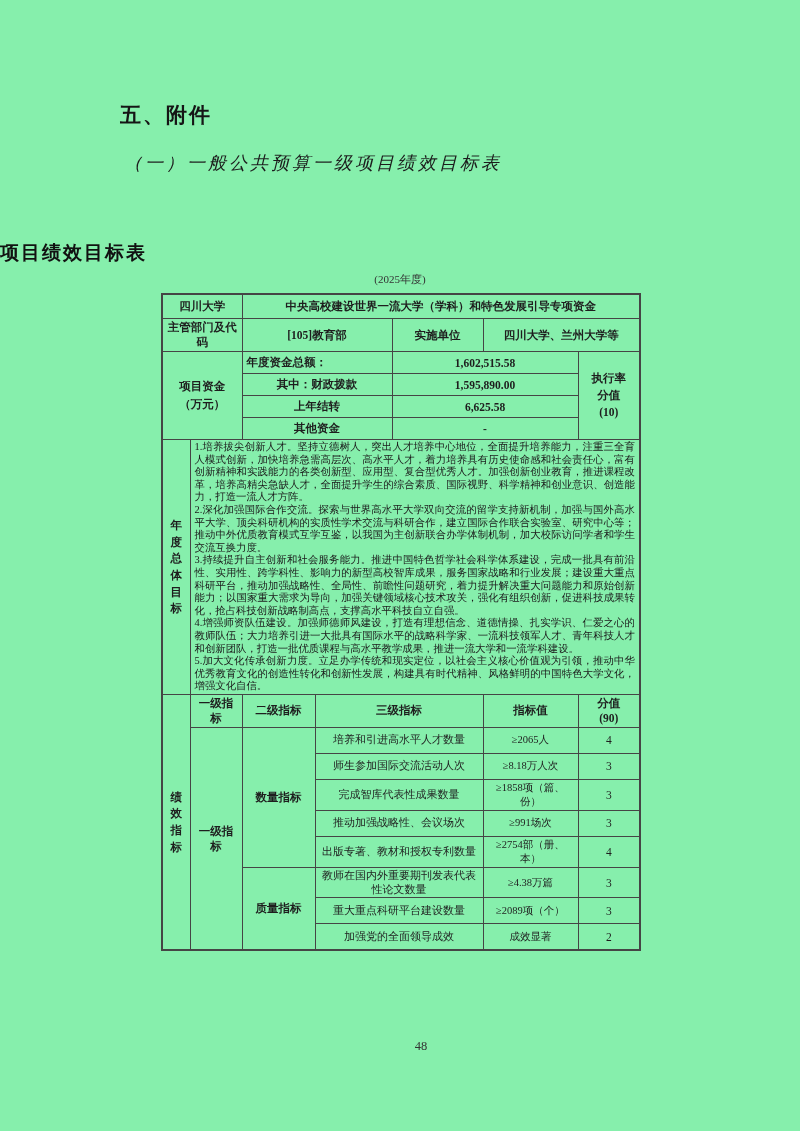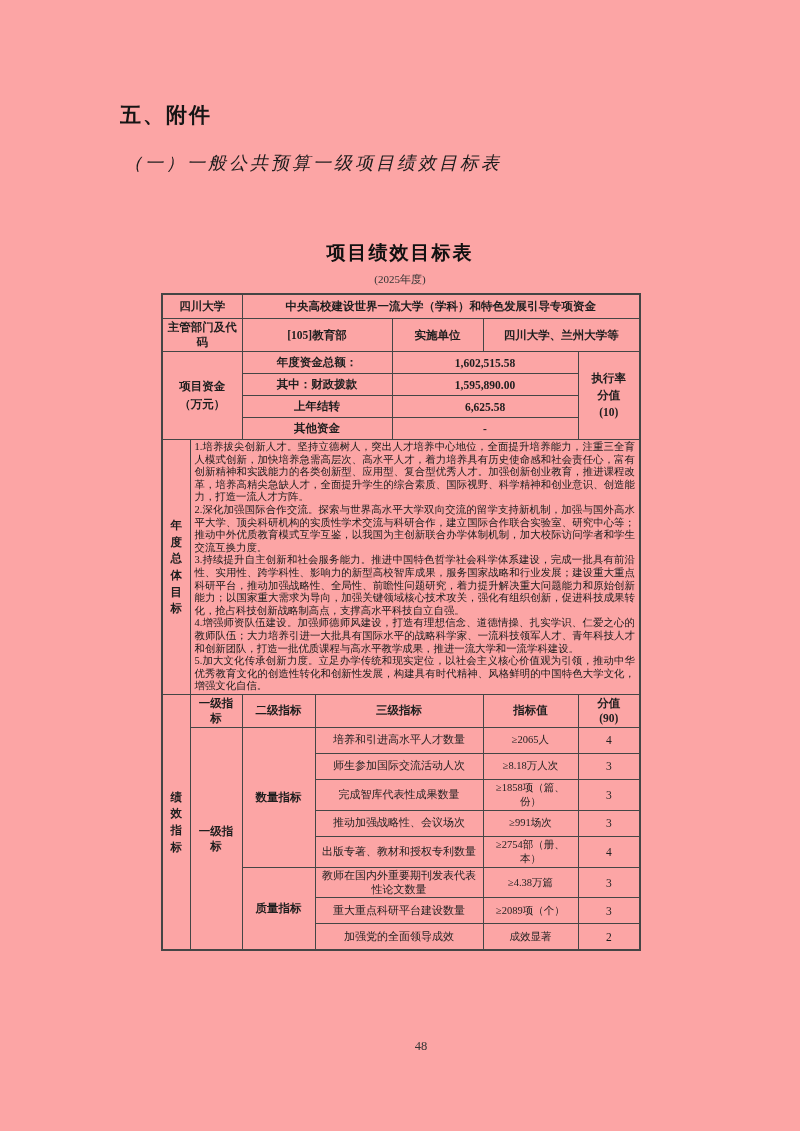--- a/index.html
+++ b/index.html
@@ -1,40 +1,40 @@
 <!DOCTYPE html>
 <html><head>
 <meta charset="utf-8">
 <style>
   html,body { margin:0; padding:0; background:#e8e8e8; }
   .page {
     position:relative;
     width:800px; height:1131px;
     margin:0 auto;
-    background:#fca5a5;
+    background:#86efac;
     font-family:"Liberation Serif", serif;
     color:#222222;
     overflow:hidden;
   }
   .sec-heading {
     position:absolute; left:120px; top:101px;
     font-family:"Liberation Sans", sans-serif;
     font-weight:bold; font-size:21px; color:#151515;
     letter-spacing:2px;
   }
   .sub-heading {
     position:absolute; left:124px; top:151px;
     font-family:"Liberation Serif", serif;
     font-style:italic;
     font-size:18px; color:#1c1c1c;
     letter-spacing:3px;
   }
   .tbl-title {
     position:absolute; top:240px; left:0; width:100%;
-    text-align:center;
+    text-align:left;
     font-family:"Liberation Sans", sans-serif;
     font-weight:bold; font-size:19px; color:#111;
     letter-spacing:2px;
   }
   .tbl-subtitle {
     position:absolute; top:272px; left:0; width:100%;
     text-align:center; font-size:11px; color:#333;
   }
   table.main {
     position:absolute; top:293px; left:161px;
@@ -49,21 +49,21 @@
     padding:1px 4px;
     text-align:center;
     vertical-align:middle;
     overflow:hidden;
   }
   td.lbl { font-weight:bold; }
   td.info-val { font-weight:bold;margin-left:20px; }
   tr.r-top td { height:21px; }
   tr.r-fund td { height:19px; }
   td.fund-name { font-weight:bold; text-align:right; padding-right:7px; }
-  td.fund-name.first { text-align:center; }
+  td.fund-name.first { text-align:left; }
   td.fund-val { font-weight:bold; text-align:right; padding-right:3px; }
   td.exec { font-weight:bold; white-space:pre-line; line-height:1.45; }
   td.vcell { padding:2px 1px; }
   td.vcell .vtxt {
     width:1.05em; margin:0 auto;
     word-break:break-all;
     font-weight:bold;
     line-height:1.45;
     text-align:center;
   }

